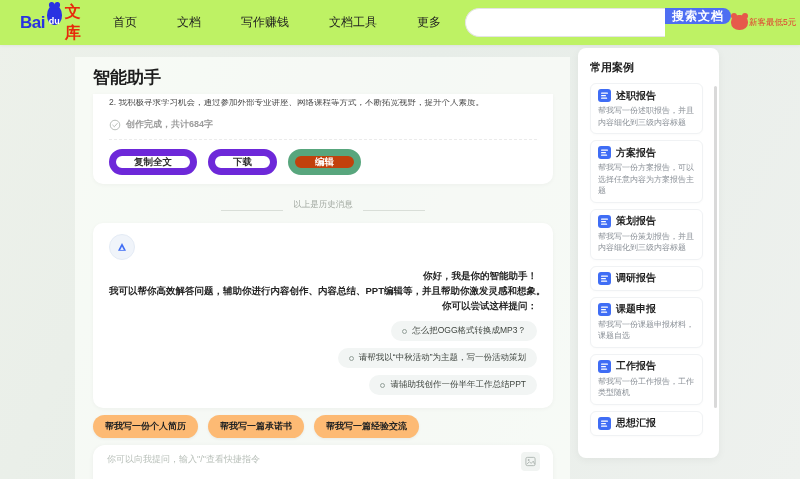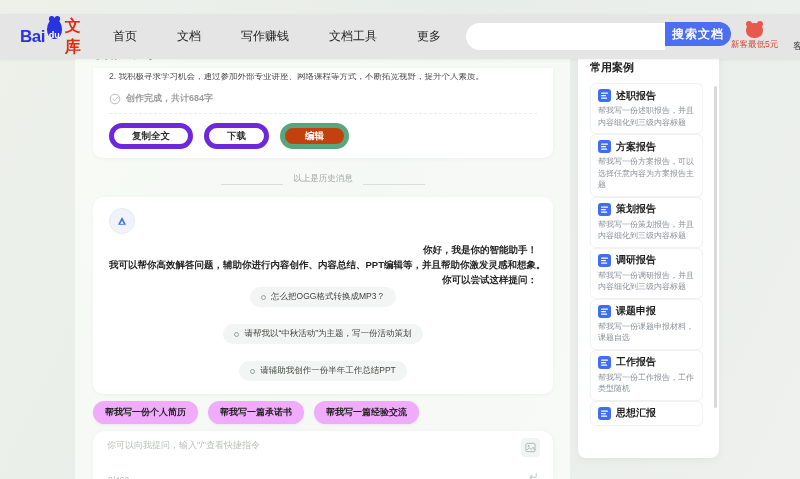--- a/index.html
+++ b/index.html
@@ -1,103 +1,103 @@
 <!DOCTYPE html>
 <html><head>
 <meta charset="utf-8">
 <style>
   * { margin:0; padding:0; box-sizing:border-box; }
   html,body { width:800px; height:479px; overflow:hidden;
     font-family:"Liberation Sans","DejaVu Sans",sans-serif;
     background:linear-gradient(115deg,#edf1ea 0%,#e7ede8 45%,#eef1ee 100%); }
 
   
-  .header { position:absolute; top:14px; left:0; width:800px; height:45px; background:#e5e5e5;
+  .header { position:absolute; top:0; left:0; width:800px; height:45px; background:#bef264;
     display:flex; align-items:center; padding:0 20px; z-index:5;
     box-shadow:0 1px 3px rgba(0,0,0,.05); }
   .logo { display:flex; align-items:center; cursor:pointer; }
   .logo-bai { color:#2932e1; font-weight:800; font-size:17px; letter-spacing:-.5px; }
   .paw { width:21px; height:20px; background:#2932e1; border-radius:50% 50% 46% 46%;
     position:relative; margin:0 1px 16px 2px; display:flex; align-items:flex-end; justify-content:center; }
   .paw::before,.paw::after { content:""; position:absolute; width:6px; height:7px;
     background:#2932e1; border-radius:50%; top:-3px; }
   .paw::before { left:2px; transform:rotate(-15deg); }
   .paw::after { right:2px; transform:rotate(15deg); }
   .paw span { color:#fff; font-size:9px; font-weight:700; position:relative; top:1px; }
   .logo-wenku { color:#e8290b; font-weight:800; font-size:16px; margin-left:2px; }
   .nav { display:flex; gap:40px; margin-left:26px; }
   .nav-item { font-size:12px; color:#1f1f1f; cursor:pointer; white-space:nowrap; }
   .search-wrap { display:flex; margin-left:24px; }
   .search-input { width:200px; height:29px; border:1px solid #e4e4e4; border-right:none;
     border-radius:15px 0 0 15px; padding:0 12px; font-size:11px; color:#333; outline:none; background:#fff; }
-  .search-btn { width:66px; height:24px; border:none; background:#4e6ef2; color:#fff;
+  .search-btn { width:66px; height:16px; border:none; background:#4e6ef2; color:#fff;
     border-radius:0 15px 15px 0; font-size:12px; font-weight:700; letter-spacing:1px; cursor:pointer; }
   .hdr-right { display:flex; align-items:center; gap:15px; margin-left:auto; }
-  .hdr-tool { display:flex; flex-direction:column; align-items:center; gap:1px; cursor:pointer; }
+  .hdr-tool { display:flex; flex-direction:row; align-items:center; gap:1px; cursor:pointer; }
   .mascot { width:17px; height:15px; background:#e6594b; border-radius:45% 45% 48% 48%; position:relative; }
   .mascot::before,.mascot::after { content:""; position:absolute; width:6px; height:6px; background:#e6594b;
     border-radius:50% 50% 0 50%; top:-2px; }
   .mascot::before { left:0; } .mascot::after { right:0; transform:scaleX(-1); }
   .promo-label { font-size:8.5px; color:#e23f31; white-space:nowrap; }
   .tool-label { font-size:9px; color:#333; white-space:nowrap; }
 
   
-  .main { position:absolute; left:75px; top:31px; width:495px; bottom:0;
+  .main { position:absolute; left:75px; top:57px; width:495px; bottom:0;
     background:rgba(251,253,250,.72); padding:9px 17px 0 18px; }
   .page-title { font-size:17px; font-weight:800; color:#1c1c1c; }
 
   .history-card { margin-top:5px; background:#fff; border-radius:0 0 10px 10px;
     padding:5px 16px 9px; box-shadow:0 1px 4px rgba(0,0,0,.04); }
   .clip { height:11px; overflow:hidden; }
   .clip p { font-size:8.5px; color:#4c4c4c; line-height:14px; margin-top:-4px; white-space:nowrap; }
   .status-row { display:flex; align-items:center; gap:5px; margin-top:8px;font-weight:bold; }
   .status-row svg { flex:0 0 auto; }
   .status-text { font-size:9px; color:#9b9b9b; }
   .dash { border-top:1px dashed #ebebeb; margin-top:8px; }
   .actions { display:flex; gap:11px; margin-top:9px; }
-  .btn { height:26px; border-radius:14px; border:5px solid #6d28d9; background:#fff;
+  .btn { height:26px; border-radius:14px; border:7px solid #6d28d9; background:#fff;
     font-size:9.5px; font-weight:700; color:#2f2f2f; padding:0 18px; cursor:pointer;
     font-family:inherit; }
   .btn.primary { background:#c2410c; border-color:#58a67d; color:#fff; padding:0 20px; }
 
   .hist-divider { display:flex; align-items:flex-end; justify-content:center; gap:10px; margin-top:15px; }
   .hist-divider i { display:block; width:62px; height:1px; background:#d9ded8; }
   .hist-divider span { font-size:8.5px; color:#a2a9a1; }
 
   .welcome-card { margin-top:12px; background:#fff; border-radius:10px;
     padding:11px 16px 13px; box-shadow:0 1px 4px rgba(0,0,0,.04); }
   .asst-avatar { width:26px; height:26px; border-radius:50%; background:#f0f4fa;
     border:1px solid #e4ebf5; display:flex; align-items:center; justify-content:center; }
   .welcome-lines { margin-top:8px;text-align:right; }
   .welcome-lines div { font-size:9.5px; font-weight:700; color:#242424; line-height:15px; white-space:nowrap; }
-  .pills { display:flex; flex-direction:column; align-items:center; gap:17px; margin-top:0; }
+  .pills { display:flex; flex-direction:column; align-items:flex-end; gap:7px; margin-top:8px; }
   .pill { display:inline-flex; align-items:center; gap:5px; background:#f2f5f4; border-radius:11px;
     padding:4px 11px; font-size:8.5px; color:#3d433d; cursor:pointer; white-space:nowrap; }
   .ring { width:5px; height:5px; border:1px solid #94a09a; border-radius:50%; flex:0 0 auto; }
 
   .chips { display:flex; gap:10px; margin-top:7px; }
-  .chip { background:#f0abfc; border-radius:12px; padding:5px 12px; font-size:9px; font-weight:700;
+  .chip { background:#fdba74; border-radius:12px; padding:5px 12px; font-size:9px; font-weight:700;
     color:#242424; box-shadow:0 1px 3px rgba(0,0,0,.06); cursor:pointer; white-space:nowrap; }
 
   .composer { position:relative; margin-top:7px; background:#fff; border-radius:12px; height:61px;
     box-shadow:0 1px 5px rgba(0,0,0,.05); }
   .composer textarea { position:absolute; left:14px; top:8px; width:390px; height:30px; border:none;
     resize:none; outline:none; background:transparent; font-size:9px; color:#333;
     font-family:inherit; }
   .composer textarea::placeholder { color:#b9c0ba; }
   .img-btn { position:absolute; right:13px; top:7px; width:19px; height:19px; background:#f1f4f2;
     border-radius:4px; display:flex; align-items:center; justify-content:center; cursor:pointer; }
   .counter { position:absolute; left:15px; bottom:7px; font-size:8.5px; color:#b9c0ba; }
   .enter-hint { position:absolute; right:14px; bottom:5px; }
 
   
   .sidebar { position:absolute; left:578px; top:48px; width:141px; height:410px; background:#fff;
     border-radius:8px; box-shadow:0 2px 8px rgba(0,0,0,.05); padding:12px 12px 8px 12px; overflow:hidden; }
   .sidebar-title { font-size:11px; font-weight:800; color:#1c1c1c; }
-  .case-list { display:flex; flex-direction:column; margin-top:8px; width:113px; }
+  .case-list { display:flex; flex-direction:column; gap:6px; margin-top:8px; width:113px; }
   .case-card { border:1px solid #f0f2f4; border-radius:6px; padding:5px 7px; background:#fff;
     box-shadow:0 1px 3px rgba(0,0,0,.02); cursor:pointer; }
   .case-head { display:flex; align-items:center; gap:5px; height:13px; }
   .case-title { font-size:10px; font-weight:700; color:#1f1f1f; white-space:nowrap; }
   .case-desc { margin-top:3px; font-size:8px; color:#8a9097; line-height:11.5px; }
   .sb-scroll { position:absolute; right:2px; top:38px; width:3px; height:322px; background:#d9d9d9;
     border-radius:2px; cursor:pointer; }
 </style>
 </head>
 <body>
@@ -274,21 +274,20 @@
     <div class="case-card">
       <div class="case-head">
         <svg width="13" height="13" viewBox="0 0 13 13">
             <rect width="13" height="13" rx="3" fill="#3f6df5"></rect>
             <rect x="3" y="3.6" width="7" height="1.2" rx=".6" fill="#fff"></rect>
             <rect x="3" y="6.1" width="5" height="1.2" rx=".6" fill="#fff"></rect>
             <rect x="3" y="8.6" width="6.2" height="1.2" rx=".6" fill="#fff"></rect>
           </svg>
         <span class="case-title">调研报告</span>
       </div>
-      <div class="case-desc">帮我写一份调研报告，并且内容细化到三级内容标题</div>
     </div>
 
     <div class="case-card">
       <div class="case-head">
         <svg width="13" height="13" viewBox="0 0 13 13">
             <rect width="13" height="13" rx="3" fill="#3f6df5"></rect>
             <rect x="3" y="3.6" width="7" height="1.2" rx=".6" fill="#fff"></rect>
             <rect x="3" y="6.1" width="5" height="1.2" rx=".6" fill="#fff"></rect>
             <rect x="3" y="8.6" width="6.2" height="1.2" rx=".6" fill="#fff"></rect>
           </svg>

